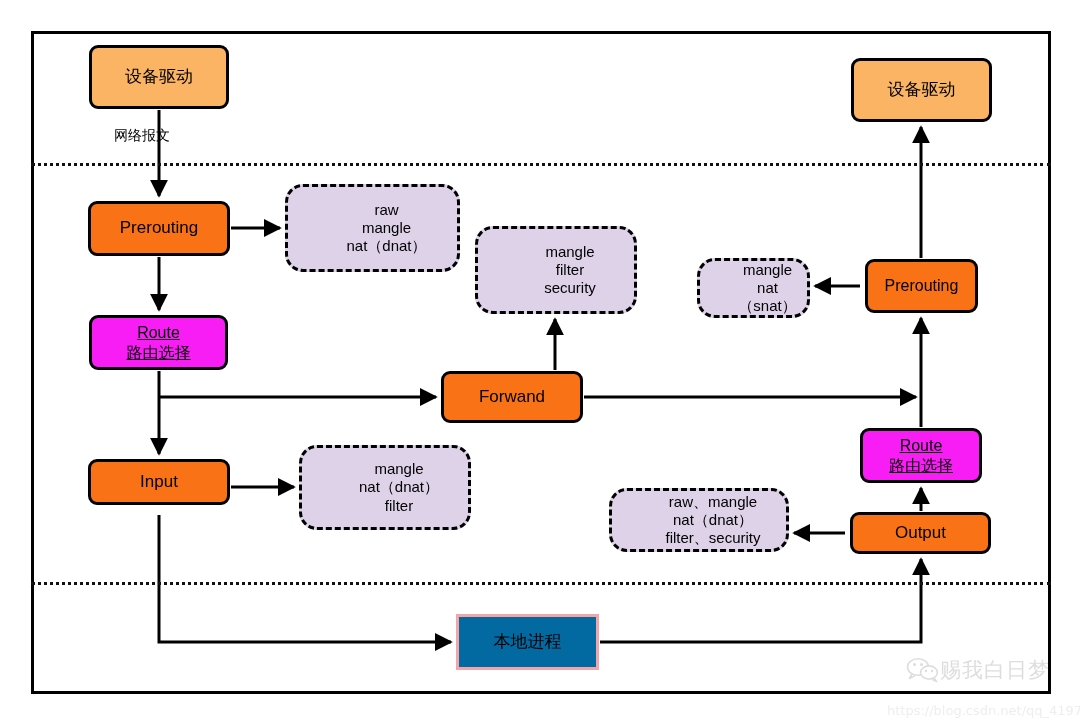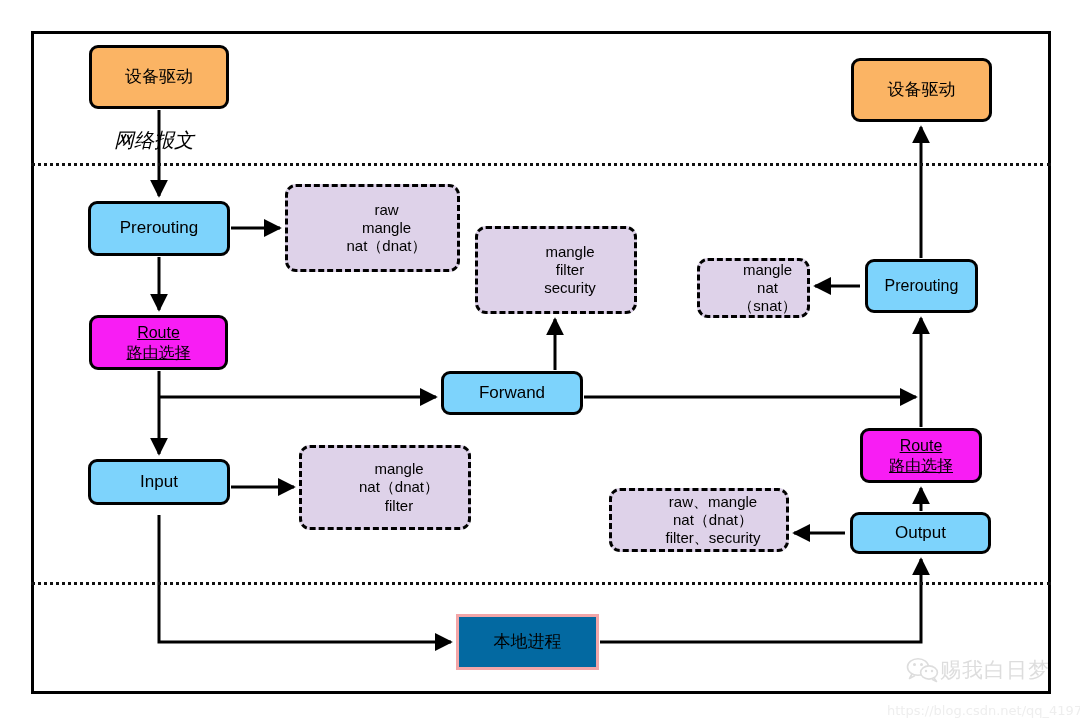--- a/index.html
+++ b/index.html
@@ -31,36 +31,35 @@
     color: #000000;
     white-space: pre-line;
     z-index: 5;
   }
   .solid {
     border: 3px solid #000000;
     border-radius: 9px;
   }
   .dashed {
     border: 3px dashed #000000;
-    border-radius: 11px;
+    border-radius: 18px;
     background: #ded2e9;
     padding-left: 28px;
   }
   .orange { background: #fbb464; }
-  .cyan   { background: #7dd3fc; text-align: right; }
+  .cyan   { background: #f97316; text-align: right; }
   .magenta{ background: #f81df4; text-decoration: underline; }
   .green  { background: #0369a1; border: 3px solid #f3a6a8; }
 
   .edge-label {
     position: absolute;
-    font-size: 20px;
+    font-size: 14px;
     color: #000000;
     z-index: 6;
     white-space: nowrap;
-    font-style: italic;
   }
   .frame {
     position: absolute;
     left: 31px;
     top: 31px;
     width: 1020px;
     height: 663px;
     border: 3px solid #000000;
     box-sizing: border-box;
     background: transparent;
@@ -152,21 +151,21 @@
     <div class="node solid orange" style="left: 89px; top: 45px; width: 140px; height: 64px; font-size: 17px;">设备驱动</div>
     <div class="node solid orange" style="left: 851px; top: 58px; width: 141px; height: 64px; font-size: 17px;">设备驱动</div>
     <div class="node solid cyan" style="left: 88px; top: 201px; width: 142px; height: 55px; font-size: 17px;">Prerouting</div>
     <div class="node solid cyan" style="left: 865px; top: 259px; width: 113px; height: 54px; font-size: 16px;">Prerouting</div>
     <div class="node solid magenta" style="left: 89px; top: 315px; width: 139px; height: 55px; font-size: 16px;">Route
 路由选择</div>
     <div class="node solid magenta" style="left: 860px; top: 428px; width: 122px; height: 55px; font-size: 16px;">Route
 路由选择</div>
     <div class="node solid cyan" style="left: 88px; top: 459px; width: 142px; height: 46px; font-size: 17px;">Input</div>
     <div class="node solid cyan" style="left: 850px; top: 512px; width: 141px; height: 42px; font-size: 17px;">Output</div>
-    <div class="node solid cyan" style="left: 441px; top: 371px; width: 142px; height: 44px; font-size: 17px;">Forwand</div>
+    <div class="node solid cyan" style="left: 441px; top: 371px; width: 142px; height: 52px; font-size: 17px;">Forwand</div>
     <div class="node green" style="left: 456px; top: 614px; width: 143px; height: 56px; font-size: 17px;">本地进程</div>
     <div class="node dashed" style="left: 285px; top: 184px; width: 175px; height: 88px; font-size: 15px;">raw
 mangle
 nat（dnat）</div>
     <div class="node dashed" style="left: 475px; top: 226px; width: 162px; height: 88px; font-size: 15px;">mangle
 filter
 security</div>
     <div class="node dashed" style="left: 697px; top: 258px; width: 113px; height: 60px; font-size: 15px;">mangle
 nat（snat）</div>
     <div class="node dashed" style="left: 299px; top: 445px; width: 172px; height: 85px; font-size: 15px;">mangle

